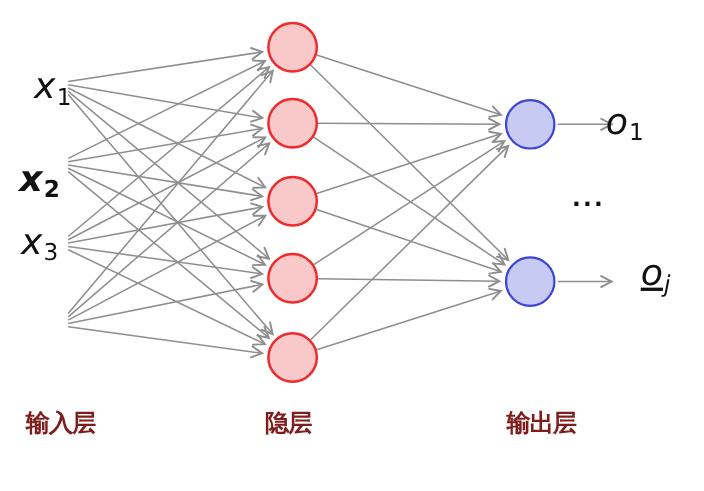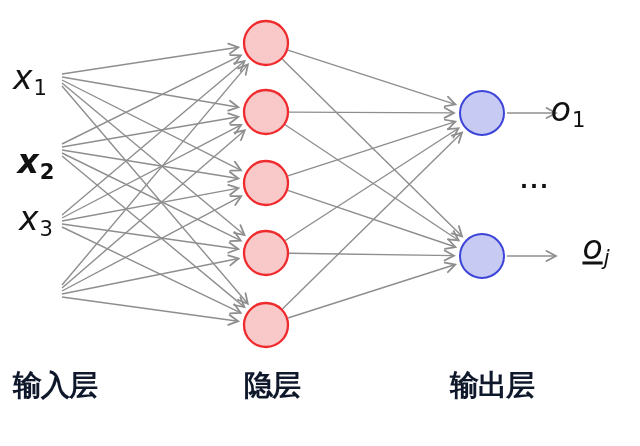--- a/index.html
+++ b/index.html
@@ -36,23 +36,23 @@
     font-size:21px;
     letter-spacing:2px;
     color:#111111;
     line-height:1;
   }
   .layer-label{
     position:absolute;
     transform:translate(-50%,-50%);
     font-family:"Liberation Sans",sans-serif;
     font-weight:600;
-    font-size:29px;
+    font-size:22px;
     letter-spacing:-1px;
-    color:#0f172a;
+    color:#7f1d1d;
     white-space:nowrap;
     line-height:1;
   }
 </style>
 </head>
 <body>
 
 <div class="stage">
 
   <svg id="net" width="640" height="446" viewBox="0 0 640 446">
@@ -96,36 +96,36 @@
       <line x1="507" y1="256" x2="556" y2="256" stroke="#8e8e8e" stroke-width="1.4" marker-end="url(#ah)"></line>
       <circle cx="266" cy="43" r="22" fill="#f9c8c8" stroke="#ef2b2e" stroke-width="2.3"></circle>
       <circle cx="266" cy="112" r="22" fill="#f9c8c8" stroke="#ef2b2e" stroke-width="2.3"></circle>
       <circle cx="266" cy="183" r="22" fill="#f9c8c8" stroke="#ef2b2e" stroke-width="2.3"></circle>
       <circle cx="266" cy="253" r="22" fill="#f9c8c8" stroke="#ef2b2e" stroke-width="2.3"></circle>
       <circle cx="266" cy="325" r="22" fill="#f9c8c8" stroke="#ef2b2e" stroke-width="2.3"></circle>
       <circle cx="482" cy="113" r="22" fill="#c7caf3" stroke="#3d44d8" stroke-width="2"></circle>
       <circle cx="482" cy="256" r="22" fill="#c7caf3" stroke="#3d44d8" stroke-width="2"></circle>
     </svg>
 
-  <div class="math-label" style="left: 30px; top: 80px;">
+  <div class="math-label" style="left: 48px; top: 80px;">
     <span>x</span><span class="sub">1</span>
   </div>
   <div class="math-label" style="left: 36px; top: 164px; font-weight: bold;">
     <span>x</span><span class="sub">2</span>
   </div>
   <div class="math-label" style="left: 36px; top: 221px; text-align: center;">
     <span>x</span><span class="sub">3</span>
   </div>
 
   <div class="math-label" style="left: 568px; top: 112px;">
     <span>o</span><span class="sub">1</span>
   </div>
   <div class="math-label" style="left: 596px; top: 250px; text-decoration: underline;">
     <span>o</span><span class="sub it">j</span>
   </div>
 
   <div class="ellipsis-label" style="left: 535px; top: 181px;">...</div>
 
   <div class="layer-label" style="left: 55px; top: 385px;">输入层</div>
-  <div class="layer-label" style="left: 272px; top: 385px;">隐层</div>
+  <div class="layer-label" style="left: 262px; top: 385px;">隐层</div>
   <div class="layer-label" style="left: 492px; top: 385px;">输出层</div>
 
 </div>
 
 </body></html>

